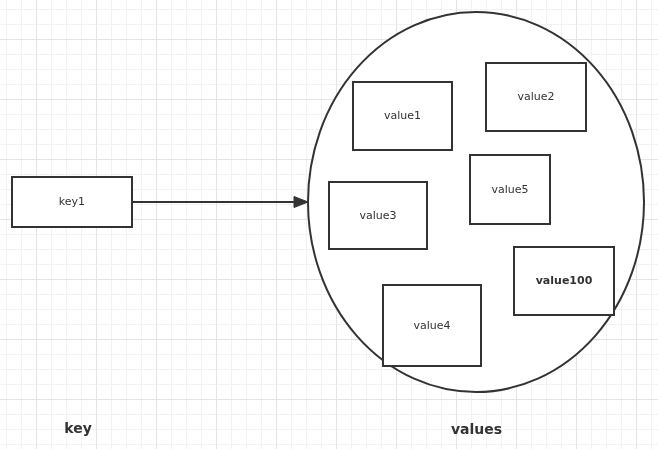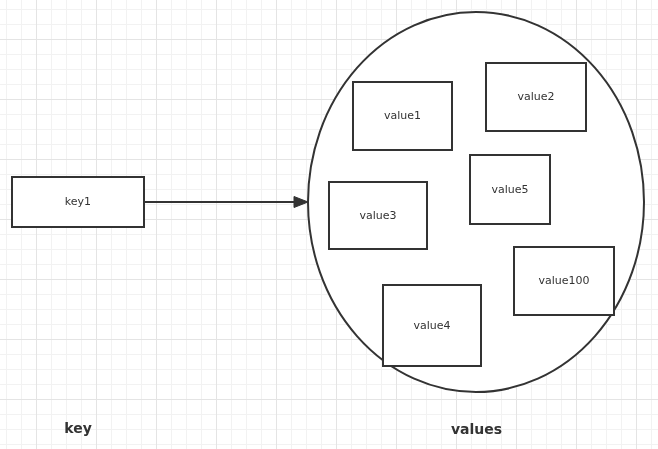--- a/index.html
+++ b/index.html
@@ -33,27 +33,27 @@
     display: flex;
     align-items: center;
     justify-content: center;
     background: #ffffff;
     border: 2px solid #333333;
     color: #333333;
     font-size: 11px;
     line-height: 1.2;
     text-align: center;
   }
-  .node-key1     { left: 11px;  top: 176px; width: 134px; height: 52px; }
+  .node-key1     { left: 11px;  top: 176px; width: 122px; height: 52px; }
   .node-value1   { left: 352px; top: 81px;  width: 101px; height: 70px; }
   .node-value2   { left: 485px; top: 62px;  width: 102px; height: 70px; }
   .node-value3   { left: 328px; top: 181px; width: 100px; height: 69px; }
   .node-value4   { left: 382px; top: 284px; width: 100px; height: 83px; text-align: right; }
   .node-value5   { left: 469px; top: 154px; width: 82px; height: 71px; }
-  .node-value100 { left: 513px; top: 246px; width: 102px; height: 70px; }
+  .node-value100 { left: 513px; top: 246px; width: 102px; height: 70px; font-weight: bold; }
   .caption {
     position: absolute;
     font-size: 14px;
     font-weight: bold;
     color: #333333;
     text-align: center;
   }
   .caption-key    { left: 28px;  top: 420px; width: 100px; }
   .caption-values { left: 416px; top: 421px; width: 121px; }
 </style>

